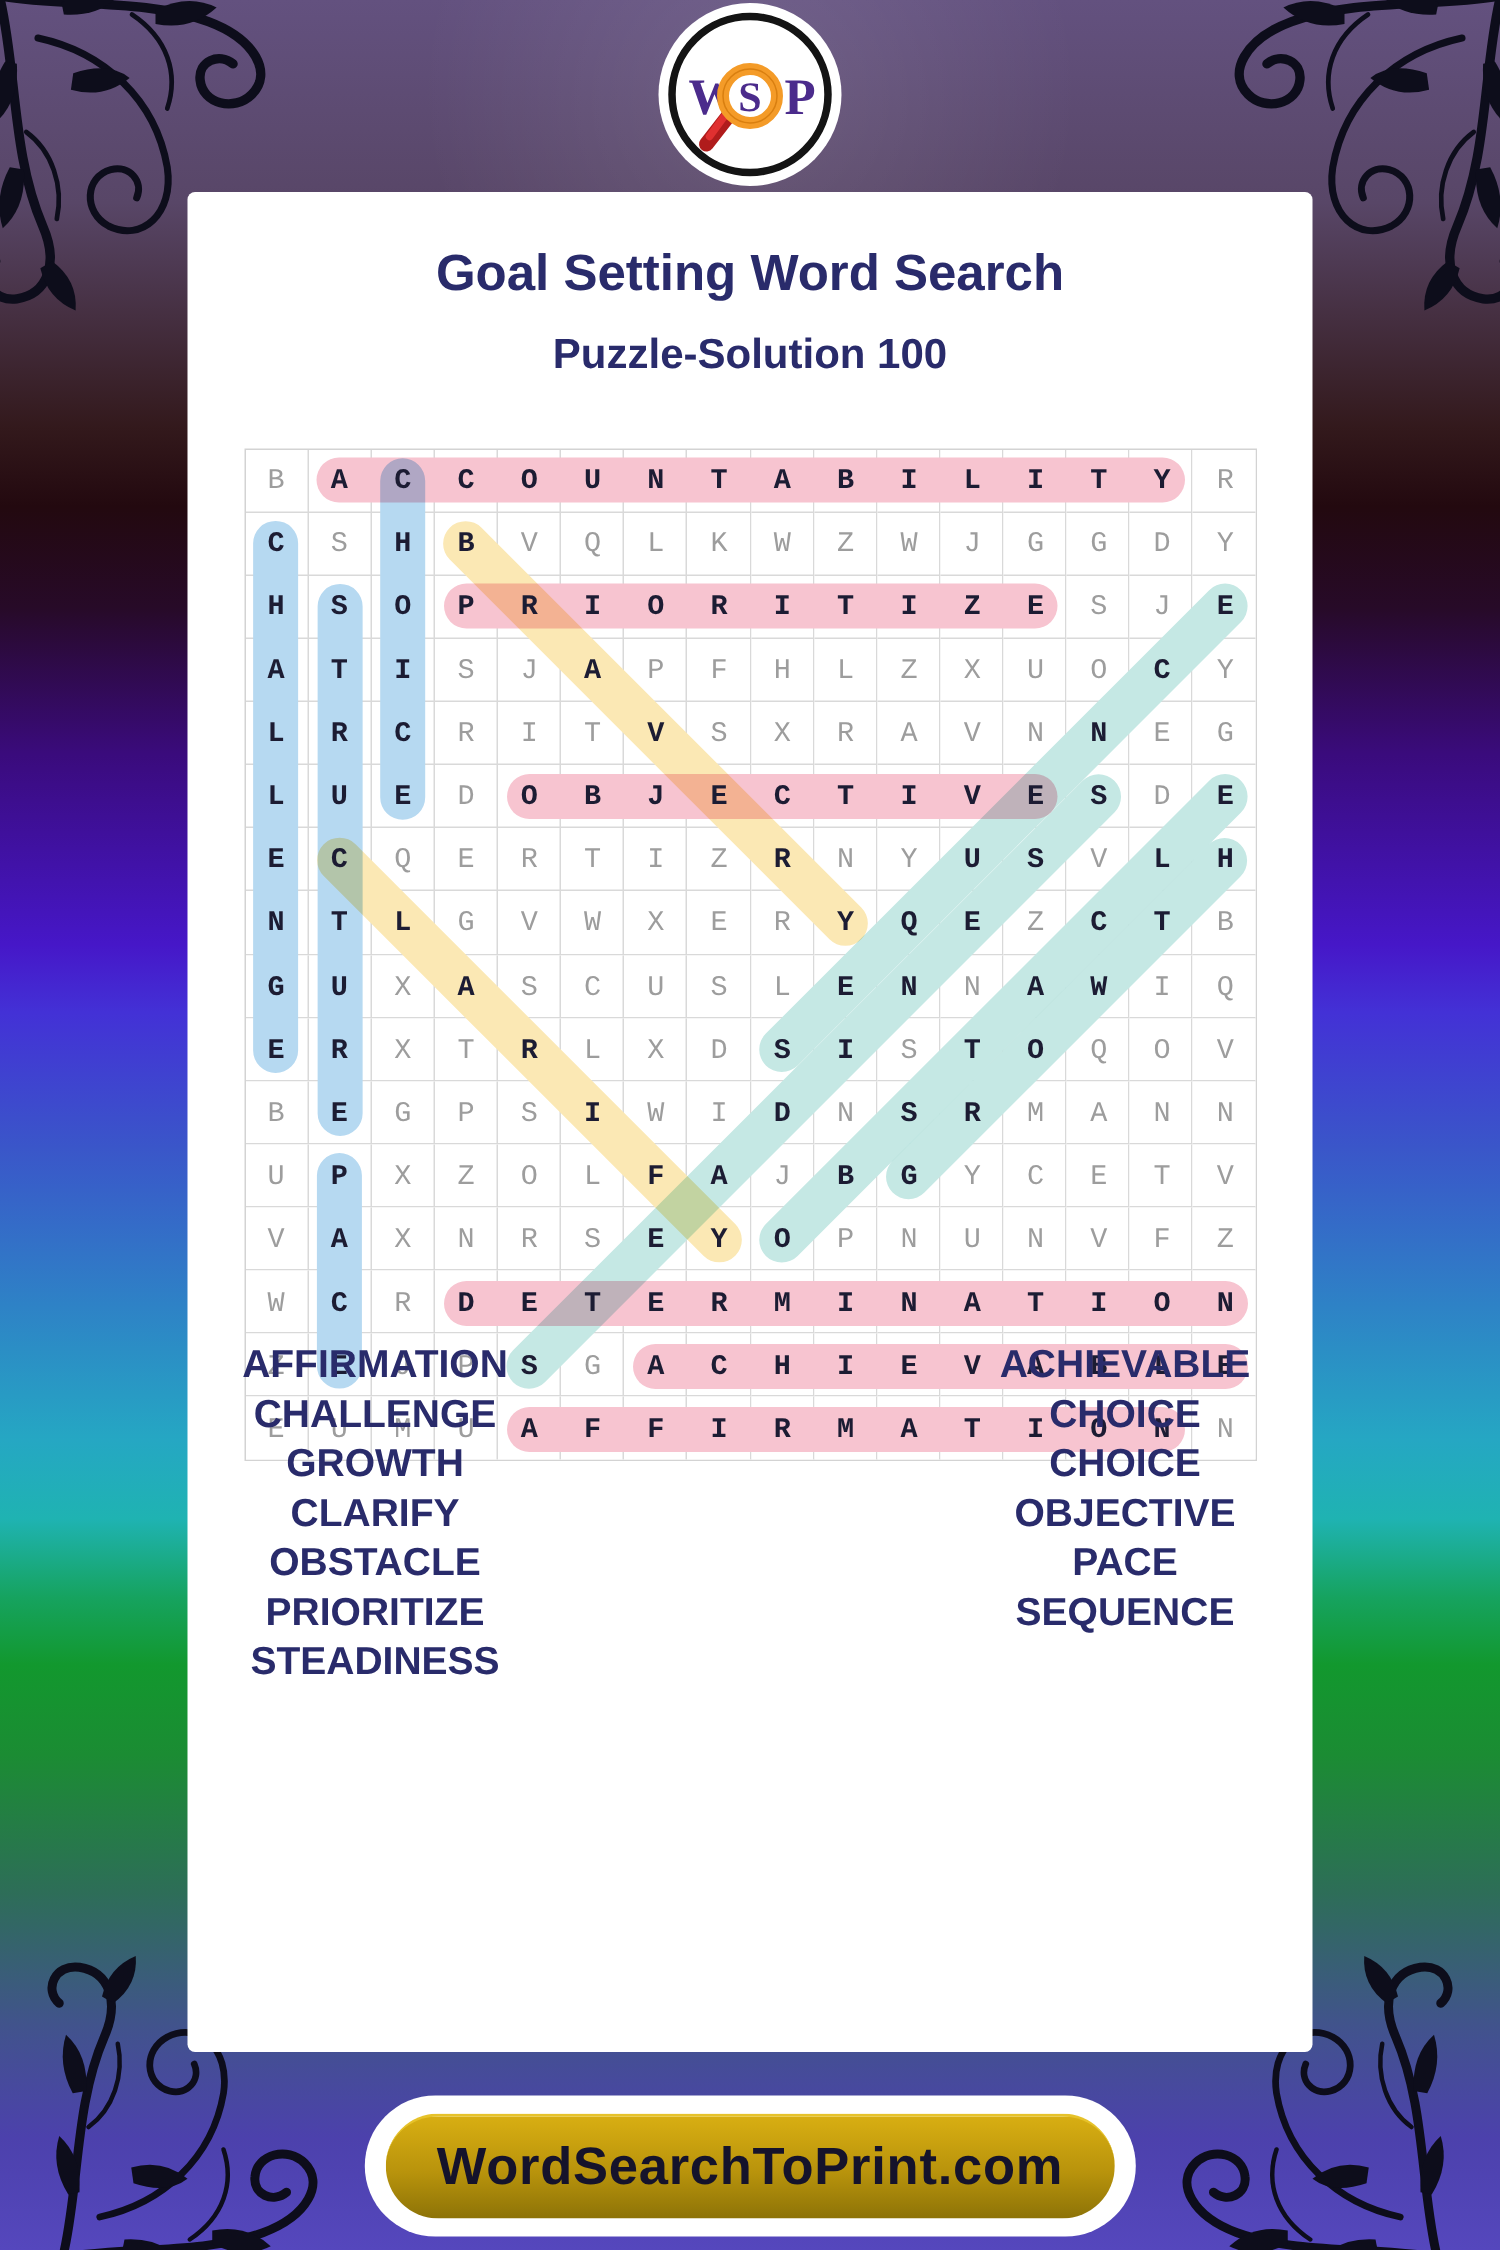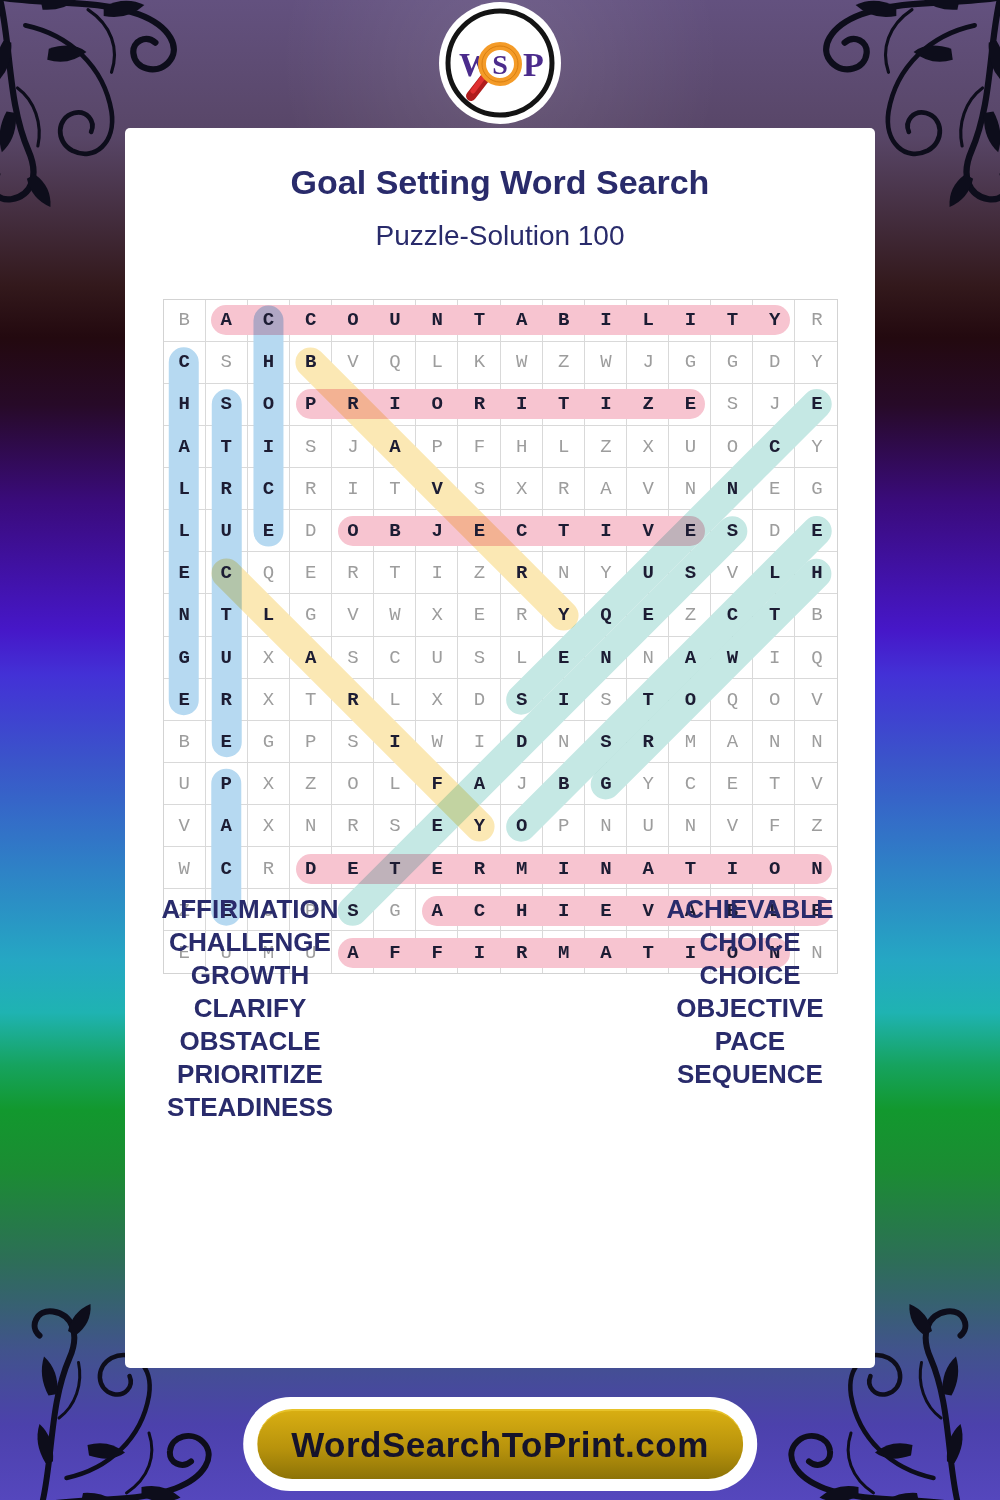--- a/index.html
+++ b/index.html
@@ -27,21 +27,21 @@
   }
   .logo{
     position:absolute;z-index:3;left:437px;top:0px;width:126px;height:126px;
   }
   .title{
     position:absolute;left:0;top:163px;width:100%;text-align:center;
     font-size:34px;font-weight:bold;color:#292b6b;z-index:3;
   }
   .subtitle{
     position:absolute;left:0;top:220px;width:100%;text-align:center;
-    font-size:28px;font-weight:normal;color:#292b6b;z-index:3;
+    font-size:28px;font-weight:bold;color:#292b6b;z-index:3;
   }
   .grid-wrap{
     position:absolute;left:163px;top:299px;width:675px;height:675px;z-index:3;
   }
   .grid-cells{
     position:absolute;left:0;top:0;width:675px;height:675px;
     border:1px solid #d3d3d3;box-sizing:border-box;
     display:grid;grid-template-columns:repeat(16,1fr);grid-template-rows:repeat(16,1fr);
   }
   .grid-cells .cellbg{

